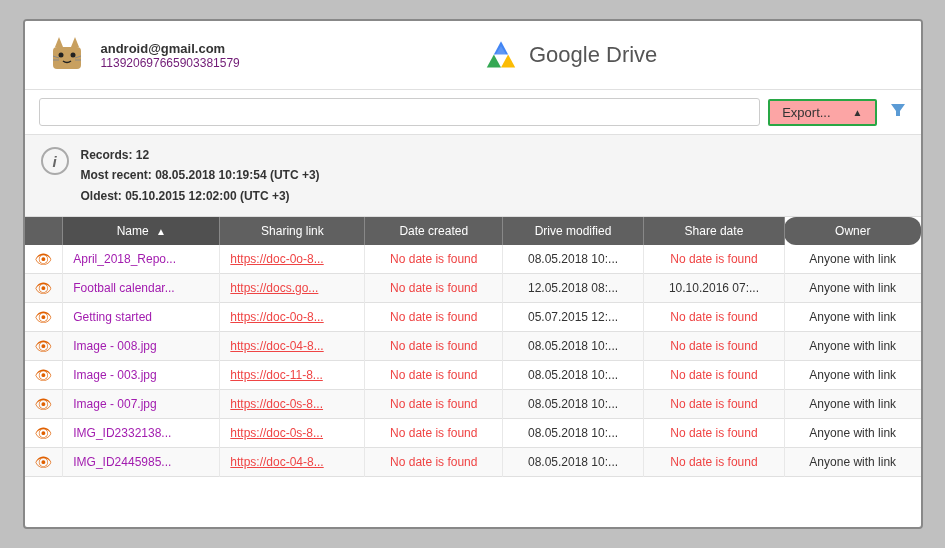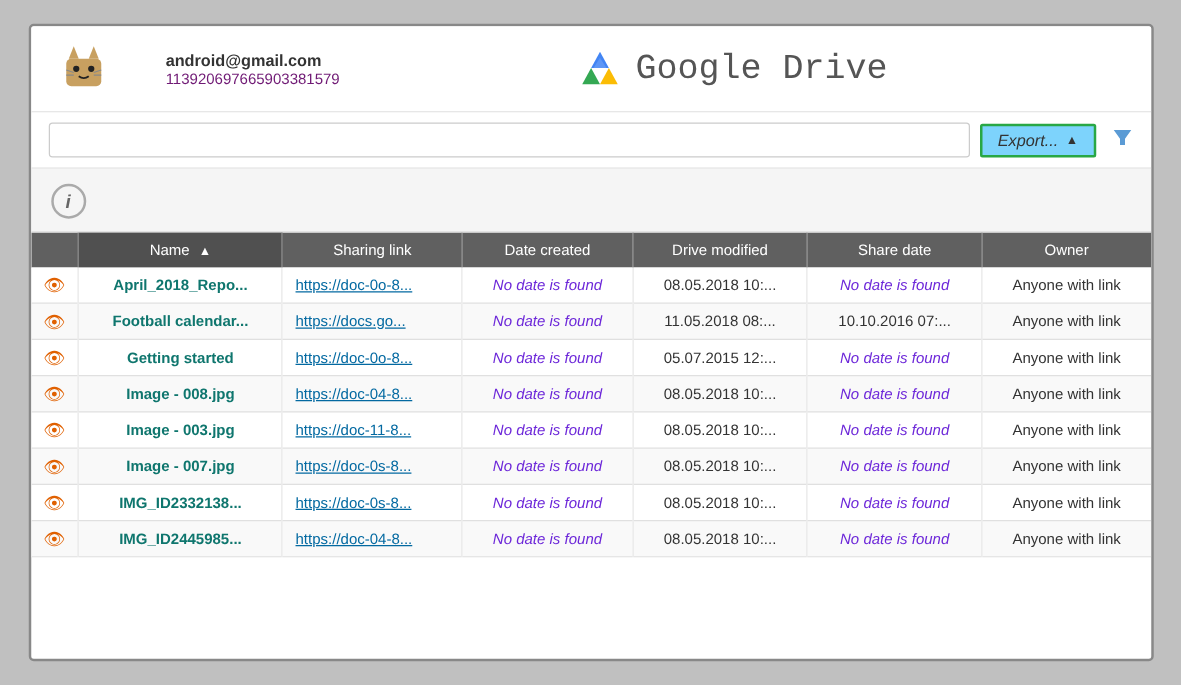--- a/index.html
+++ b/index.html
@@ -34,21 +34,20 @@
       align-items: center;
       gap: 12px;
     }
     .avatar {
       width: 44px;
       height: 44px;
     }
     .user-info {
       display: flex;
       flex-direction: column;
-      margin-left: 32px;
     }
     .user-email {
       font-size: 13px;
       font-weight: bold;
       color: #333;
     }
     .user-id {
       font-size: 12px;
       color: #701a75;
     }
@@ -57,54 +56,52 @@
       align-items: center;
       gap: 10px;
       margin-left: auto;
       margin-right: auto;
     }
     .gdrive-logo {
       width: 36px;
       height: 32px;
     }
     .gdrive-title {
-      font-size: 28px;
+      font-size: 22px;
       font-weight: normal;
       color: #555;
-      font-family: Liberation Mono, monospace;
     }
     
     .toolbar {
       display: flex;
       align-items: center;
       padding: 8px 14px;
       gap: 8px;
       border-bottom: 1px solid #e0e0e0;
       background: #fff;
     }
     .search-box {
       flex: 1;
       height: 28px;
       border: 1px solid #ccc;
       border-radius: 3px;
       padding: 0 8px;
       font-size: 13px;
     }
     .export-btn {
-      background: #7dd3fc;
+      background: #fca5a5;
       border: 2px solid #28a745;
       color: #333;
       padding: 4px 12px;
       font-size: 13px;
       cursor: pointer;
       display: flex;
       align-items: center;
-      gap: 6px;
+      gap: 22px;
       border-radius: 2px;
-      font-style: italic;
     }
     .export-arrow {
       font-size: 10px;
       color: #333;
     }
     .filter-icon {
       color: #5b9bd5;
       font-size: 18px;
       margin-left: 4px;
     }
@@ -155,21 +152,21 @@
       background: #606060;
       color: #fff;
     }
     thead th {
       padding: 7px 13px;
       text-align: center;
       font-weight: normal;
       border-right: 1px solid #888;
       white-space: nowrap;
     }
-    thead th:last-child { border-right: none; }
+    thead th:last-child { border-right: none; border-radius: 12px; }
     thead th.active-sort {
       background: #505050;
     }
     .sort-arrow {
       margin-left: 4px;
       font-size: 10px;
     }
     tbody tr {
       border-bottom: 1px solid #e0e0e0;
     }
@@ -181,33 +178,31 @@
     }
     tbody td {
       padding: 6px 10px;
       text-align: center;
       border-right: 1px solid #e8e8e8;
       white-space: nowrap;
       color: #333;
     }
     tbody td:last-child { border-right: none; }
     tbody td.name-cell {
-      text-align: center;
-      color: #0f766e;
-      font-weight: bold;
+      text-align: left;
+      color: #a21caf;
     }
     tbody td.link-cell {
-      color: #0369a1;
+      color: #ef4444;
       text-decoration: underline;
       cursor: pointer;
       text-align: left;
     }
     .no-date {
-      color: #6d28d9;
-      font-style: italic;
+      color: #ef4444;
     }
   </style>
 </head>
 <body>
 
 <div class="window">
 
   <div class="header">
     <div class="header-left">
 
@@ -254,20 +249,34 @@
     </button>
     <span class="filter-icon">
       <svg width="18" height="18" viewBox="0 0 18 18">
         <polygon points="2,3 16,3 11,10 11,15 7,15 7,10" fill="#5b9bd5"></polygon>
       </svg>
     </span>
   </div>
 
   <div class="info-bar">
     <div class="info-icon">i</div>
+    <div class="info-text">
+      <div>
+        <span>Records:</span>
+        <span>12</span>
+      </div>
+      <div>
+        <span>Most recent:</span>
+        <span>08.05.2018 10:19:54 (UTC +3)</span>
+      </div>
+      <div>
+        <span>Oldest:</span>
+        <span>05.10.2015 12:02:00 (UTC +3)</span>
+      </div>
+    </div>
   </div>
 
   <div class="table-wrapper">
     <table>
       <thead>
         <tr>
           <th style="width:36px;"></th>
           <th class="active-sort">
             <span>Name</span>
             <span class="sort-arrow">▲</span>
@@ -297,21 +306,21 @@
             <td class="no-date">No date is found</td>
             <td>08.05.2018 10:...</td>
             <td class="no-date">No date is found</td>
             <td>Anyone with link</td>
           </tr>
           <tr>
             <td><span style="color:#e06000;font-size:14px;">👁</span></td>
             <td class="name-cell">Football calendar...</td>
             <td class="link-cell">https://docs.go...</td>
             <td class="no-date">No date is found</td>
-            <td>11.05.2018 08:...</td>
+            <td>12.05.2018 08:...</td>
             <td>10.10.2016 07:...</td>
             <td>Anyone with link</td>
           </tr>
           <tr>
             <td><span style="color:#e06000;font-size:14px;">👁</span></td>
             <td class="name-cell">Getting started</td>
             <td class="link-cell">https://doc-0o-8...</td>
             <td class="no-date">No date is found</td>
             <td>05.07.2015 12:...</td>
             <td class="no-date">No date is found</td>

